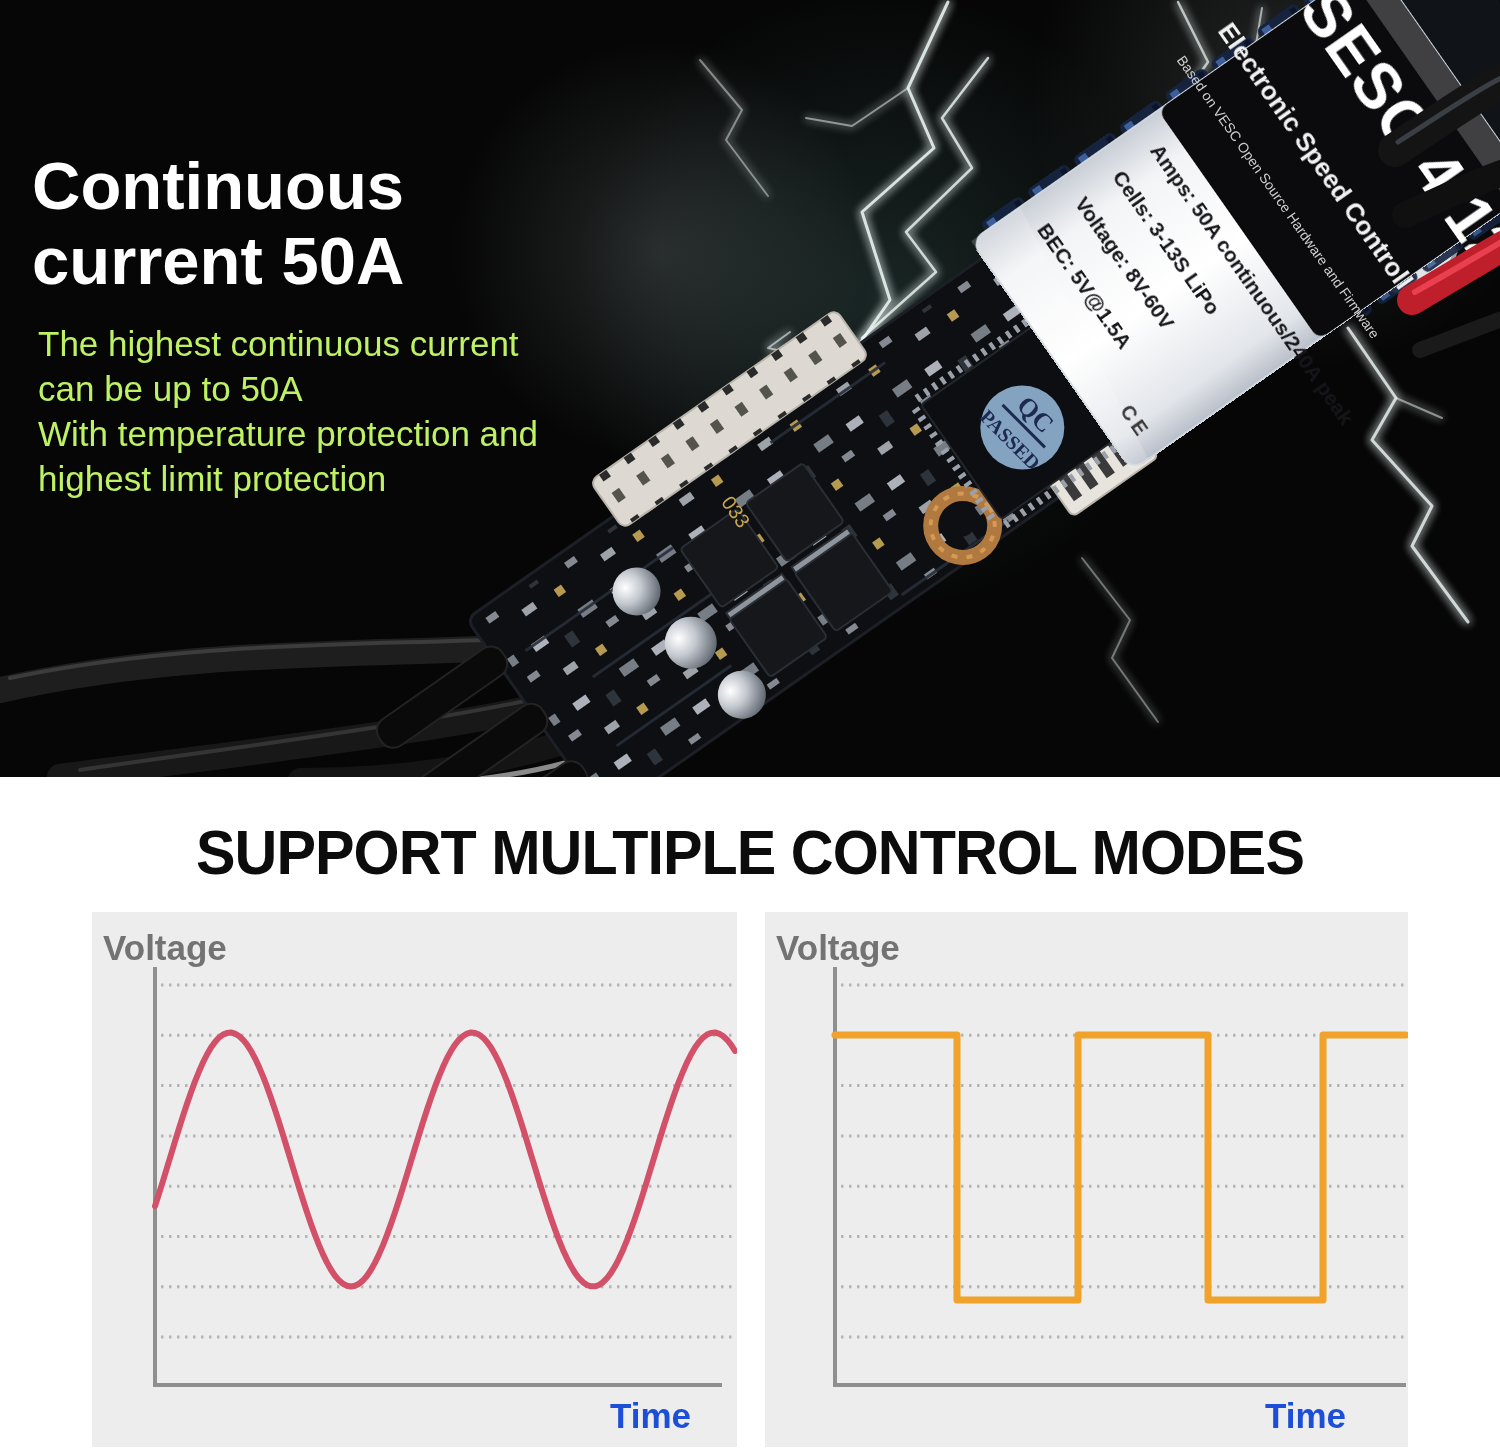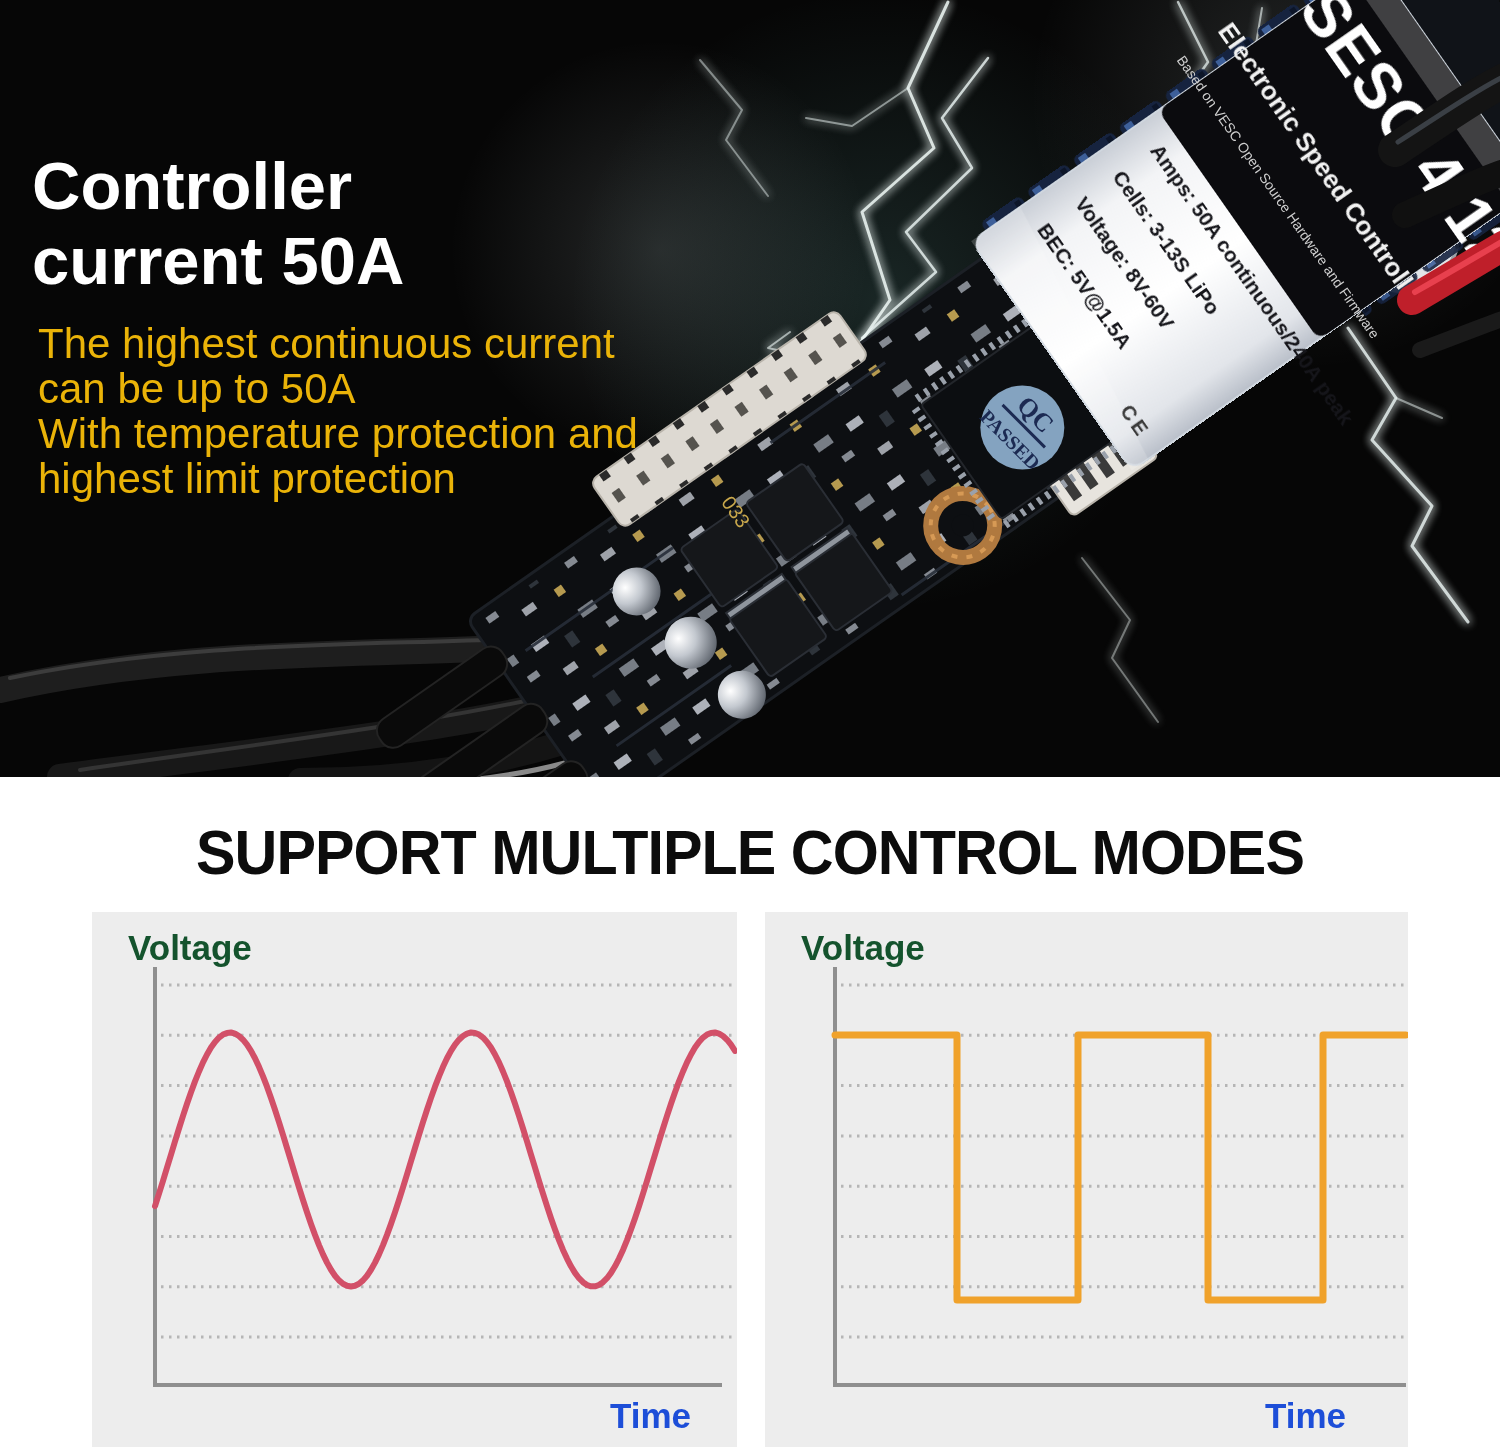--- a/index.html
+++ b/index.html
@@ -3,31 +3,31 @@
 <meta charset="utf-8">
 <style>
   html,body{margin:0;padding:0;background:#fff;}
   #stage{position:relative;width:1500px;height:1456px;overflow:hidden;background:#fff;
          font-family:"Liberation Sans",sans-serif;}
   
   #hero{position:absolute;left:0;top:0;width:1500px;height:777px;background:#060606;}
   #hero svg{position:absolute;left:0;top:0;}
   .hero-title{position:absolute;left:32px;top:148px;color:#ffffff;font-weight:bold;
               font-size:67px;line-height:1.12;letter-spacing:0;}
-  .hero-desc{position:absolute;left:38px;top:321px;color:#eab308;font-size:42px;line-height:45px;}
+  .hero-desc{position:absolute;left:38px;top:321px;color:#bef264;font-size:35px;line-height:45px;}
   
   .section-heading{position:absolute;left:0;top:816px;width:1500px;text-align:center;
                    color:#0c0c0c;font-weight:bold;font-size:63px;letter-spacing:-1px;
                    transform:scaleX(0.94);transform-origin:center;}
   
   .panel{position:absolute;top:912px;width:645px;height:535px;background:#ededed;}
   #panel-left{left:92px;}
   #panel-right{left:765px;width:643px;}
   .panel svg{position:absolute;left:0;top:0;}
-  .ylab{position:absolute;left:11px;top:16px;font-size:35px;font-weight:600;color:#14532d;margin-left:25px;}
+  .ylab{position:absolute;left:11px;top:16px;font-size:35px;font-weight:600;color:#737373;}
   .xlab{position:absolute;top:484px;font-size:35px;font-weight:600;color:#1d4ed8;}
   #panel-left .xlab{right:46px;}
   #panel-right .xlab{right:62px;}
 </style>
 </head>
 <body>
 
 <div id="stage">
 
   <div id="hero">
@@ -203,21 +203,21 @@
         <path d="M1395,150 C1440,120 1475,95 1505,80" stroke="#141414" stroke-width="34"></path>
         <path d="M1398,142 C1442,114 1476,90 1505,76" stroke="#3a3f45" stroke-width="5"></path>
         <path d="M1405,215 C1450,195 1480,180 1505,172" stroke="#101010" stroke-width="26"></path>
         <path d="M1412,300 C1455,275 1482,258 1505,245" stroke="#bf1f2a" stroke-width="30"></path>
         <path d="M1415,292 C1456,269 1484,252 1505,240" stroke="#e8404e" stroke-width="6"></path>
         <path d="M1420,350 C1460,335 1485,325 1505,318" stroke="#1a1a1a" stroke-width="16"></path>
       </g>
     </svg>
 
     <div class="hero-title">
-      <div>Controller</div>
+      <div>Continuous</div>
       <div>current 50A</div>
     </div>
     <div class="hero-desc">
       <div>The highest continuous current</div>
       <div>can be up to 50A</div>
       <div>With temperature protection and</div>
       <div>highest limit protection</div>
     </div>
   </div>
 

